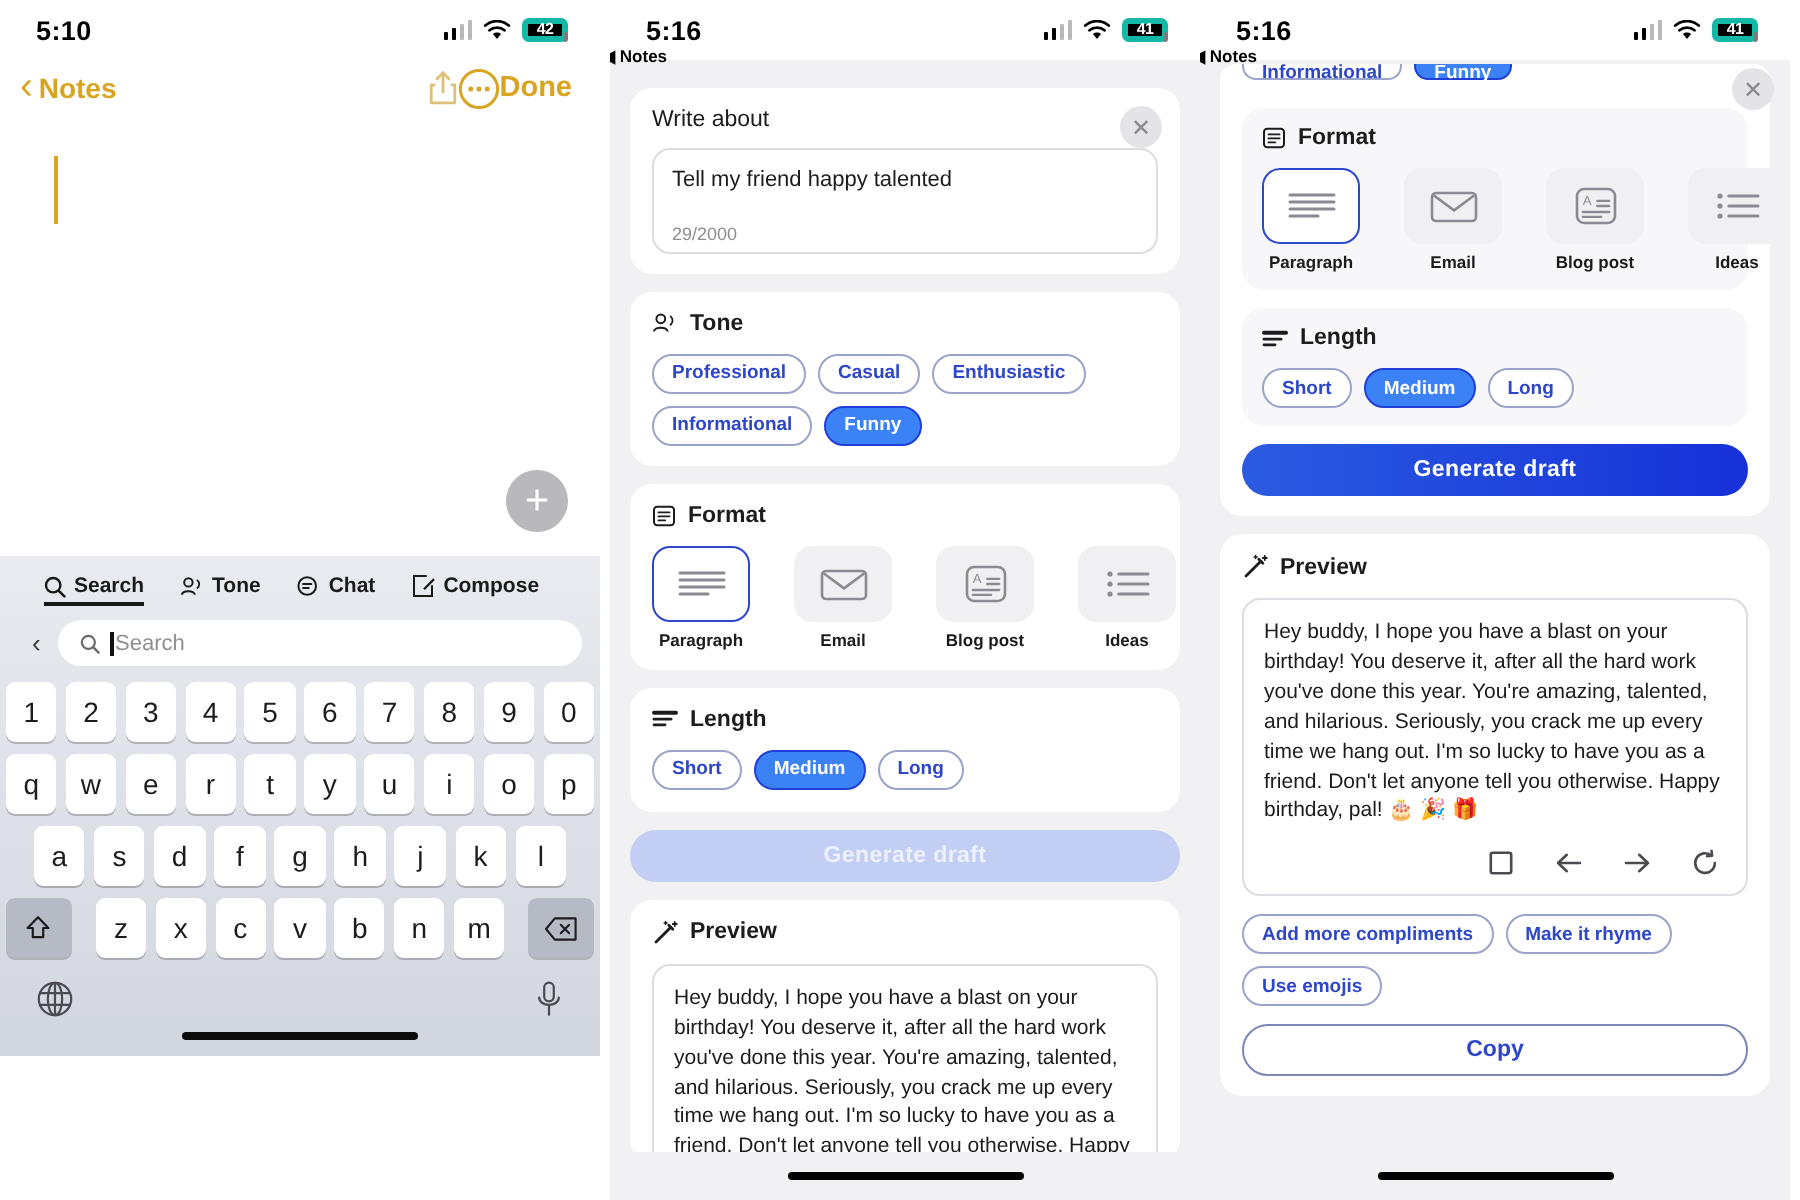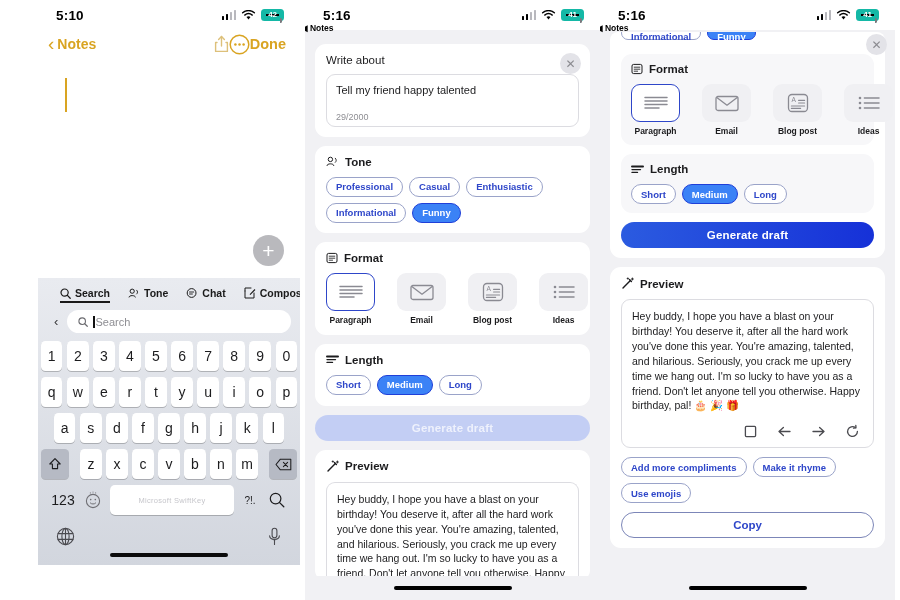--- a/index.html
+++ b/index.html
@@ -5,21 +5,21 @@
   * { box-sizing: border-box; margin: 0; padding: 0; }
   html, body {
     width: 900px; height: 600px;
     font-family: "Liberation Sans", sans-serif;
     background: #ffffff;
     overflow: hidden;
   }
   .stage { position: relative; width: 900px; height: 600px; display: flex; background:#ffffff; }
 
   .panel { position: relative; height: 600px; overflow: hidden; background:#fff; }
-  .panel-1 { width: 300px; background:#ffffff;padding-left:38px; }
+  .panel-1 { width: 300px; background:#ffffff; }
   .gap { width: 5px; background:#ffffff; height:600px; }
   .panel-2 { width: 295px; background:#f1f1f4; }
   .panel-3 { width: 295px; background:#f1f1f4; }
 
   
   .statusbar {
     position: relative;
     height: 30px;
     display: flex; align-items: center; justify-content: space-between;
     padding: 0 16px 0 18px;
@@ -34,21 +34,21 @@
   .sb-right { display:flex; align-items:center; gap:5px; }
   .sb-bars { display:flex; align-items:flex-end; gap:1.5px; height:10px; }
   .sb-bars i { display:block; width:2.5px; background:#000; border-radius:.5px; }
   .sb-bars i:nth-child(1){height:4px;}
   .sb-bars i:nth-child(2){height:6px;}
   .sb-bars i:nth-child(3){height:8px; background:#b8b8bd;}
   .sb-bars i:nth-child(4){height:10px; background:#b8b8bd;}
   .sb-wifi { width:15px; height:11px; }
   .sb-batt {
     position:relative; width:23px; height:12px;
-    border:5px solid #14b8a6; border-radius:3.5px; background:#000;
+    border:3px solid #14b8a6; border-radius:3.5px; background:#000;
     display:flex; align-items:center; justify-content:center;
   }
   .sb-batt span { font-size:8px; color:#fff; font-weight:bold; line-height:1; letter-spacing:-.3px; }
   .sb-batt:after {
     content:""; position:absolute; right:-3px; top:3.5px;
     width:2px; height:5px; background:#7a7a7f; border-radius:0 1.5px 1.5px 0;
   }
 
   
   .notes-head {
@@ -359,40 +359,20 @@
           <div class="sp"></div>
           <div class="key wide">
             <svg width="17" height="13" viewBox="0 0 17 13">
               <path d="M5.4 1.2 L15.8 1.2 L15.8 11.8 L5.4 11.8 L1 6.5 Z" stroke="#1c1c1e" stroke-width="1.05" fill="none" stroke-linejoin="round"></path>
               <path d="M8.4 4.4 L12.6 8.6 M12.6 4.4 L8.4 8.6" stroke="#1c1c1e" stroke-width="1.05" stroke-linecap="round"></path>
             </svg>
           </div>
         </div>
       </div>
 
-      <div class="kb-bottom">
-        <div class="kb-123">123</div>
-        <svg class="kb-emoji" viewBox="0 0 20 20">
-          <circle cx="10" cy="11" r="6.6" stroke="#6f6f74" stroke-width="1.1" fill="none"></circle>
-          <circle cx="7.7" cy="9.6" r="0.8" fill="#6f6f74"></circle>
-          <circle cx="12.3" cy="9.6" r="0.8" fill="#6f6f74"></circle>
-          <path d="M7.3 13 C8.6 14.4 11.4 14.4 12.7 13" stroke="#6f6f74" stroke-width="1" fill="none" stroke-linecap="round"></path>
-          <path d="M7.4 2.4 L7.4 3.4 M10 1.8 L10 2.9 M12.6 2.4 L12.6 3.4" stroke="#9b9ba0" stroke-width="0.9" stroke-linecap="round"></path>
-        </svg>
-        <div class="kb-space">
-          <span>Microsoft SwiftKey</span>
-        </div>
-        <div class="kb-punct">?!.</div>
-        <div class="kb-srch">
-          <svg width="16" height="16" viewBox="0 0 16 16">
-            <circle cx="6.6" cy="6.6" r="5.3" stroke="#1c1c1e" stroke-width="1.2" fill="none"></circle>
-            <path d="M10.6 10.6 L14.8 14.8" stroke="#1c1c1e" stroke-width="1.3" stroke-linecap="round"></path>
-          </svg>
-        </div>
-      </div>
 
       <div class="kb-globerow">
         <svg width="19" height="19" viewBox="0 0 19 19">
           <circle cx="9.5" cy="9.5" r="8.1" stroke="#4a4a4f" stroke-width="1.1" fill="none"></circle>
           <ellipse cx="9.5" cy="9.5" rx="3.6" ry="8.1" stroke="#4a4a4f" stroke-width="1.1" fill="none"></ellipse>
           <path d="M1.7 6.6 L17.3 6.6 M1.7 12.4 L17.3 12.4 M9.5 1.4 L9.5 17.6" stroke="#4a4a4f" stroke-width="1.1"></path>
         </svg>
         <svg width="15" height="19" viewBox="0 0 15 19">
           <rect x="5.1" y="1.3" width="4.8" height="9.4" rx="2.4" stroke="#4a4a4f" stroke-width="1.1" fill="none"></rect>
           <path d="M2.6 8.8 C2.6 13.6 12.4 13.6 12.4 8.8" stroke="#4a4a4f" stroke-width="1.1" fill="none" stroke-linecap="round"></path>

